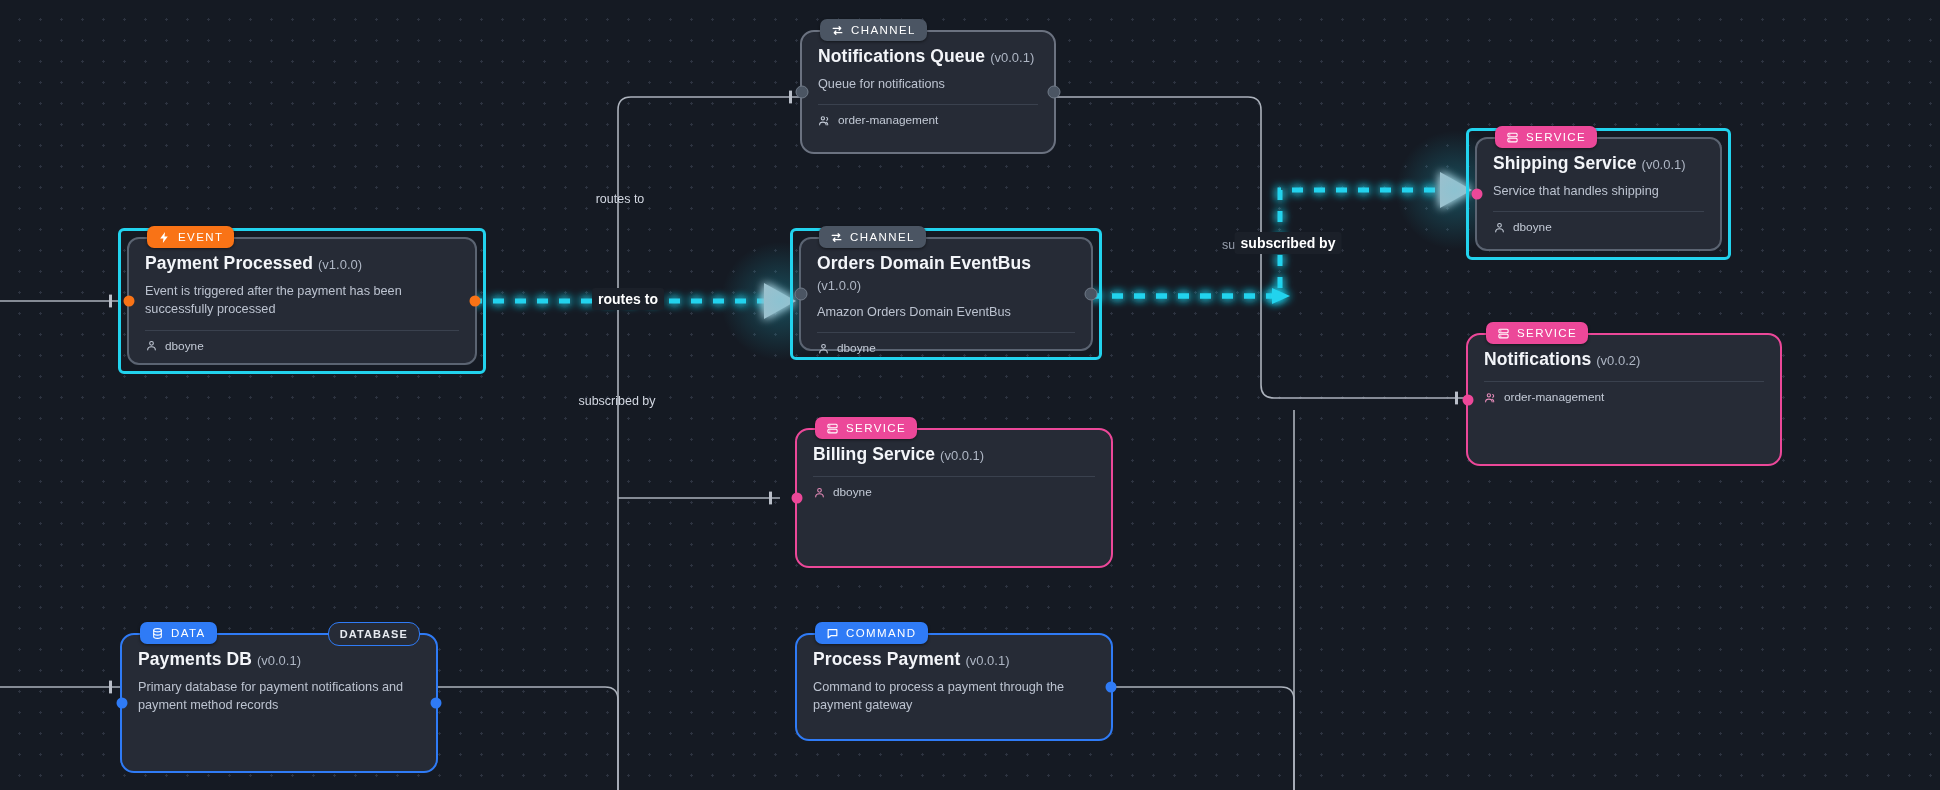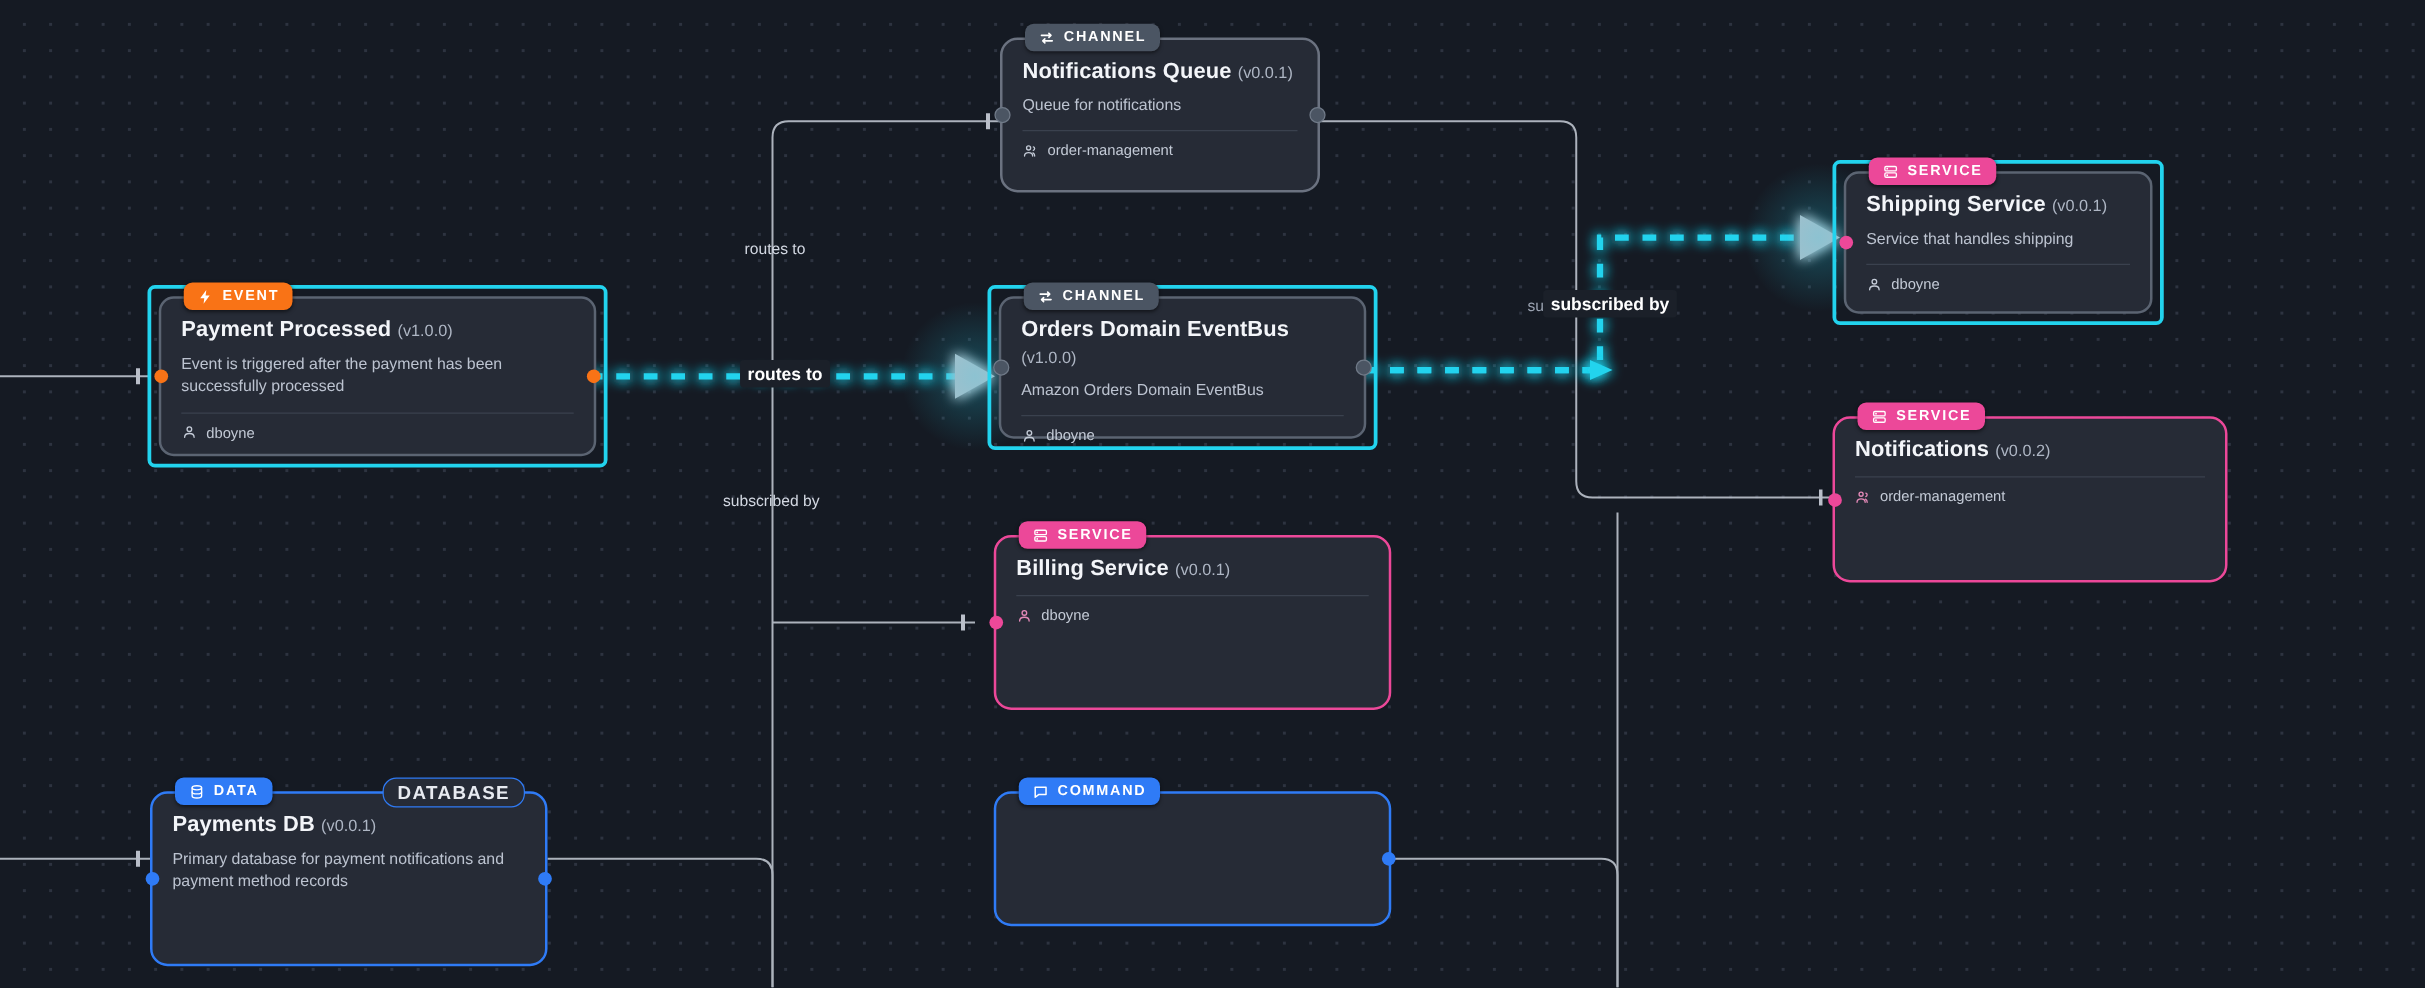--- a/index.html
+++ b/index.html
@@ -17,32 +17,32 @@
   
   .node{position:absolute;box-sizing:border-box;border-radius:14px;
         background:#262b36;border:2px solid #5b6472;}
   .node .inner{padding:14px 16px 10px 16px;}
   .node.sel{padding:6px;background:transparent;border:3px solid #22d3ee;border-radius:6px;}
   .node.sel > .body{width:100%;height:100%;box-sizing:border-box;border-radius:12px;
         background:#262b36;border:2px solid #5b6472;position:relative;}
 
   .badge{position:absolute;top:-13px;left:18px;display:flex;align-items:center;gap:7px;
          height:22px;padding:0 11px;border-radius:7px;
-         font-size:11.5px;font-weight:700;letter-spacing:1.4px;color:#fff;
+         font-size:11.5px;font-weight:400;letter-spacing:1.4px;color:#fff;
          background:#4b5563;box-shadow:0 1px 3px rgba(0,0,0,.5);text-align:center;}
   .badge svg{display:block}
   .badge.event{background:#f97316}
   .badge.service{background:#ec4899}
   .badge.data{background:#2f7bf6}
   .badge.command{background:#2f7bf6}
   .badge.channel{background:#4b5563}
 
   .pill-right{position:absolute;top:-13px;right:16px;height:22px;padding:0 11px;
       display:flex;align-items:center;border-radius:11px;
-      font-size:15px;font-weight:700;letter-spacing:1.1px;color:#e7eaf0;
+      font-size:11px;font-weight:700;letter-spacing:1.1px;color:#e7eaf0;
       background:#262b36;border:1.5px solid #2f7bf6;}
 
   .title{font-size:17.5px;font-weight:700;color:#f3f5f9;line-height:1.2;
          margin:0 0 0 0;letter-spacing:.1px;}
   .title .ver{font-size:13px;font-weight:400;color:#aeb6c4;letter-spacing:0;}
   .desc{font-size:12.7px;color:#bcc3d0;line-height:1.45;margin-top:8px;}
   .sep{height:1px;background:#3a414e;margin:11px 0 0 0;}
   .owner{display:flex;align-items:center;gap:7px;font-size:11.8px;color:#c3cad6;
          margin-top:8px;}
   .owner svg{display:block}
@@ -323,15 +323,22 @@
   </div>
 
   <div class="node plain n-blue" style="left:795px;top:633px;width:318px;height:108px">
     <div class="badge command">
       <svg width="13" height="13" viewBox="0 0 24 24" fill="none" stroke="#fff" stroke-width="2.2" stroke-linecap="round" stroke-linejoin="round">
         <path d="M4 5h16v11H9l-5 4z"></path>
       </svg>
       <span>COMMAND</span>
     </div>
     <div class="handle h-blue right"></div>
+    <div class="inner">
+      <div class="title">
+        <span>Process Payment</span>
+        <span class="ver">(v0.0.1)</span>
+      </div>
+      <div class="desc">Command to process a payment through the payment gateway</div>
+    </div>
   </div>
 
 </div>
 
 </body></html>

